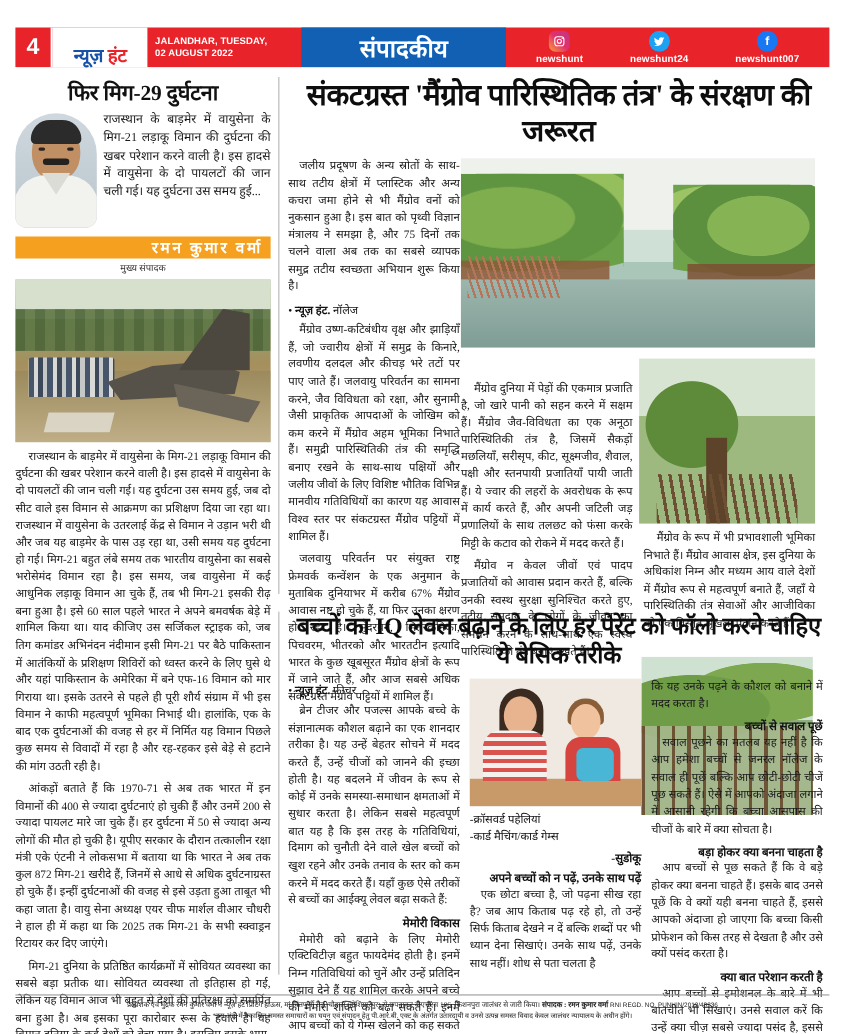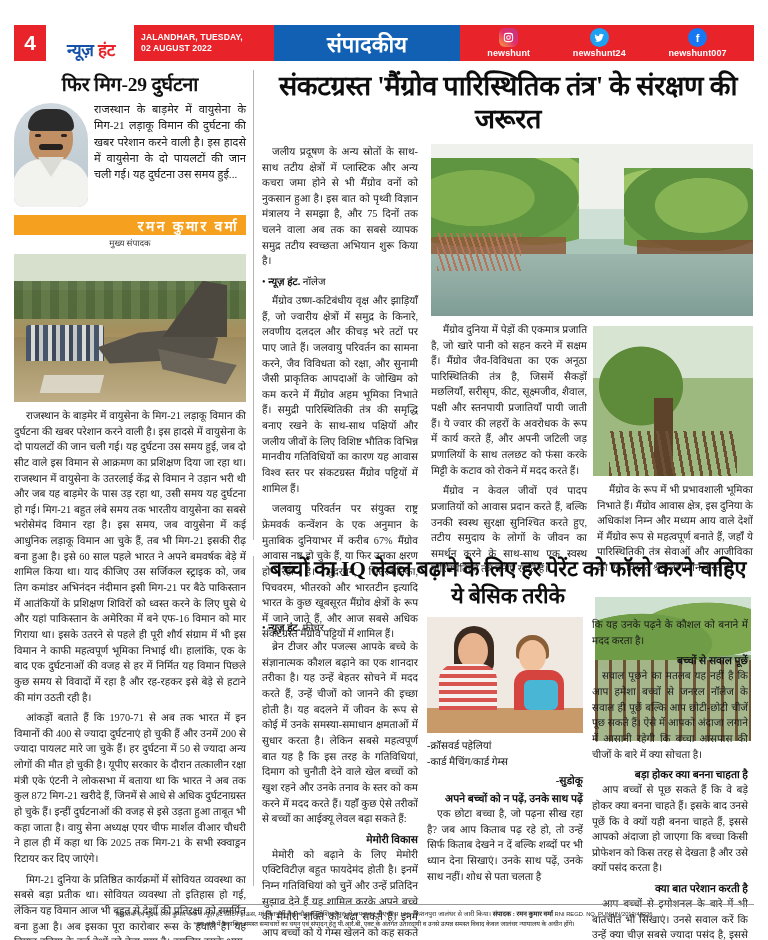--- a/index.html
+++ b/index.html
@@ -169,21 +169,21 @@
 
   
   .vrule { position: absolute; width: 1px; background: #b5b5b5; }
 
   
   .art1 { position: absolute; left: 262px; top: 70px; width: 492px; }
   .art1-head {
     font-size: 27px; font-weight: bold; line-height: 1.22; text-align: center;
     color: #0d0d0d; letter-spacing: -0.3px; margin-bottom: 8px;
   }
-  .art1-body { display: flex; gap: 13px; }
+  .art1-body { display: flex; gap: 1px; }
   .a1-col { width: 156px; }
   .byline { font-size: 10.2px; color: #111; margin: 3px 0 5px 0; }
   .byline b { font-weight: bold; }
   .photo-main {
     width: 322px; height: 172px; position: relative; overflow: hidden;
     background: linear-gradient(#eef2ee 0 30%, #cfe0d6 30% 55%, #a9c6b8 55% 100%);
   }
   .pm-sky { position: absolute; inset: 0 0 62% 0; background: #eef1ec; }
   .pm-treesL { position: absolute; left: 0; top: 8%; width: 46%; height: 52%;
     background: radial-gradient(ellipse at 30% 45%, #7fae4e 0 40%, #5f9440 41% 70%, transparent 71%),
@@ -372,21 +372,21 @@
         </div>
         <div class="photo-inset">
           <div class="pi-canopy"></div>
             <div class="pi-trunks"></div>
         </div>
         <div class="photo-right">
           <div class="pr-big"></div>
             <div class="pr-trunk"></div>
             <div class="pr-roots"></div>
         </div>
-        <div style="width:156px; padding-top:6px;" class="col-body">
+        <div style="width:156px; padding-top:6px;margin-top:24px;" class="col-body">
           <p>मैंग्रोव दुनिया में पेड़ों की एकमात्र प्रजाति है, जो खारे पानी को सहन करने में सक्षम हैं। मैंग्रोव जैव-विविधता का एक अनूठा पारिस्थितिकी तंत्र है, जिसमें सैकड़ों मछलियाँ, सरीसृप, कीट, सूक्ष्मजीव, शैवाल, पक्षी और स्तनपायी प्रजातियाँ पायी जाती हैं। ये ज्वार की लहरों के अवरोधक के रूप में कार्य करते हैं, और अपनी जटिली जड़ प्रणालियों के साथ तलछट को फंसा करके मिट्टी के कटाव को रोकने में मदद करते हैं।</p>
           <p>मैंग्रोव न केवल जीवों एवं पादप प्रजातियों को आवास प्रदान करते हैं, बल्कि उनकी स्वस्थ सुरक्षा सुनिश्चित करते हुए, तटीय समुदाय के लोगों के जीवन का समर्थन करने के साथ-साथ एक स्वस्थ पारिस्थितिकी तंत्र बनाए रखते हैं।</p>
         </div>
         <div style="position:absolute; right:0; top:338px; width:156px;" class="col-body">
           <p>मैंग्रोव के रूप में भी प्रभावशाली भूमिका निभाते हैं। मैंग्रोव आवास क्षेत्र, इस दुनिया के अधिकांश निम्न और मध्यम आय वाले देशों में मैंग्रोव रूप से महत्वपूर्ण बनाते हैं, जहाँ ये पारिस्थितिकी तंत्र सेवाओं और आजीविका को एक विस्तृत श्रृंखला प्रदान करते हैं।</p>
         </div>
       </div>
     </div>
   </div>
 

